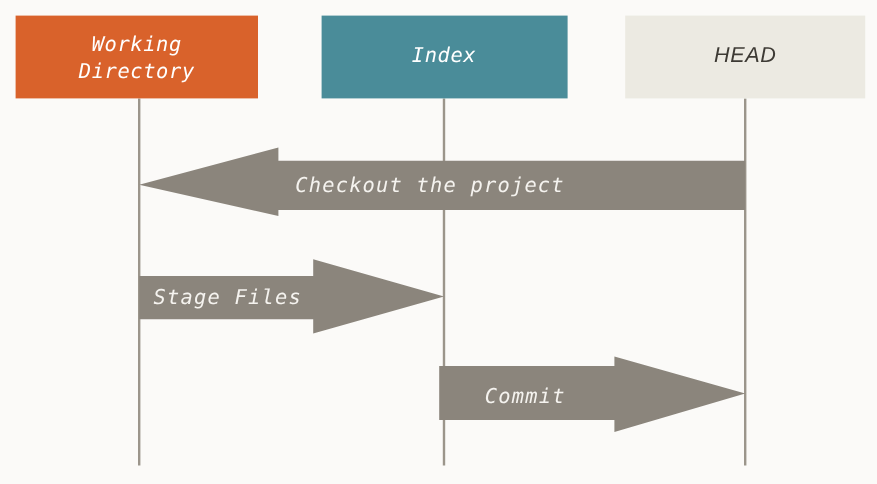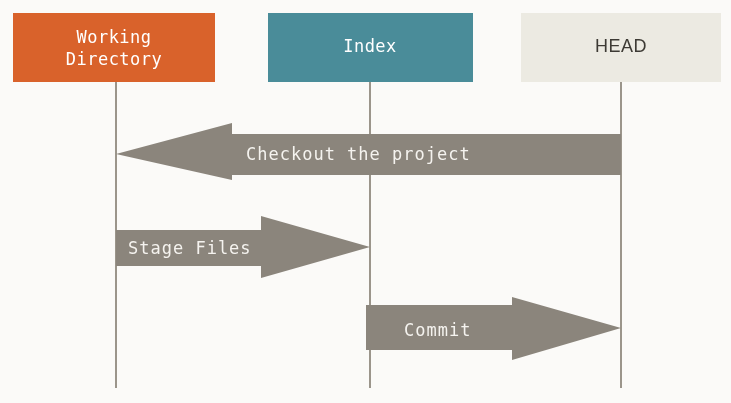--- a/index.html
+++ b/index.html
@@ -10,20 +10,21 @@
     width: 731px;
     height: 403px;
     background: #fbfaf8;
     font-family: "DejaVu Sans Mono", monospace;
     overflow: hidden;
   }
   #diagram {
     position: relative;
     width: 731px;
     height: 403px;
+    font-style: italic;
   }
   #diagram svg {
     position: absolute;
     top: 0;
     left: 0;
     display: block;
   }
   .node-label {
     font-family: "DejaVu Sans Mono", monospace;
     font-size: 17px;

